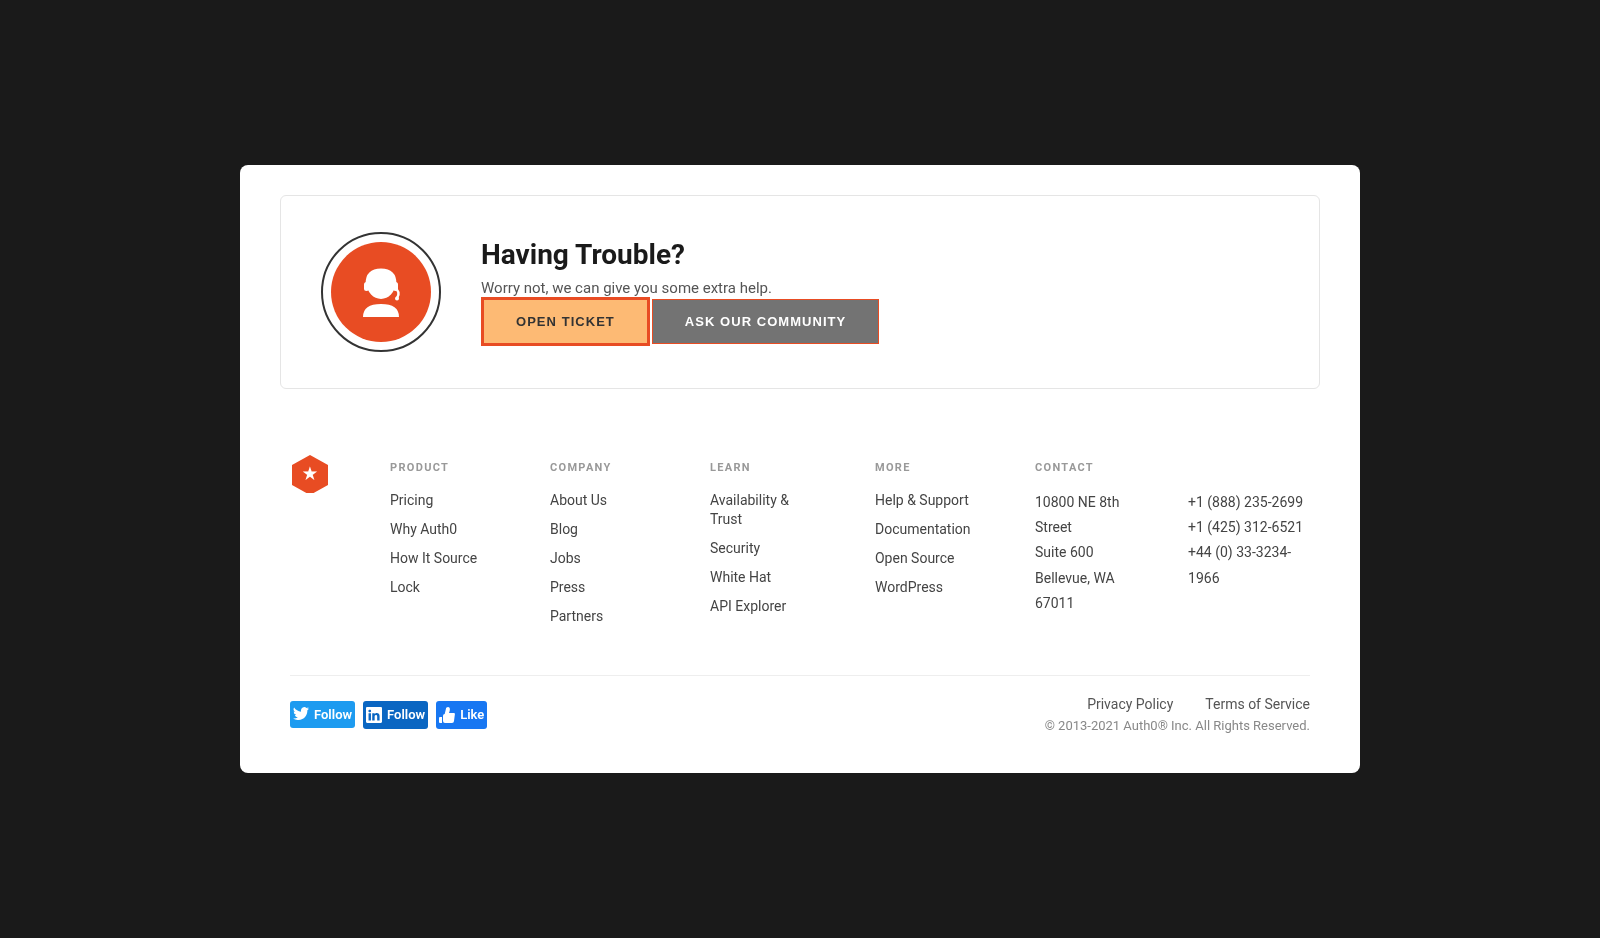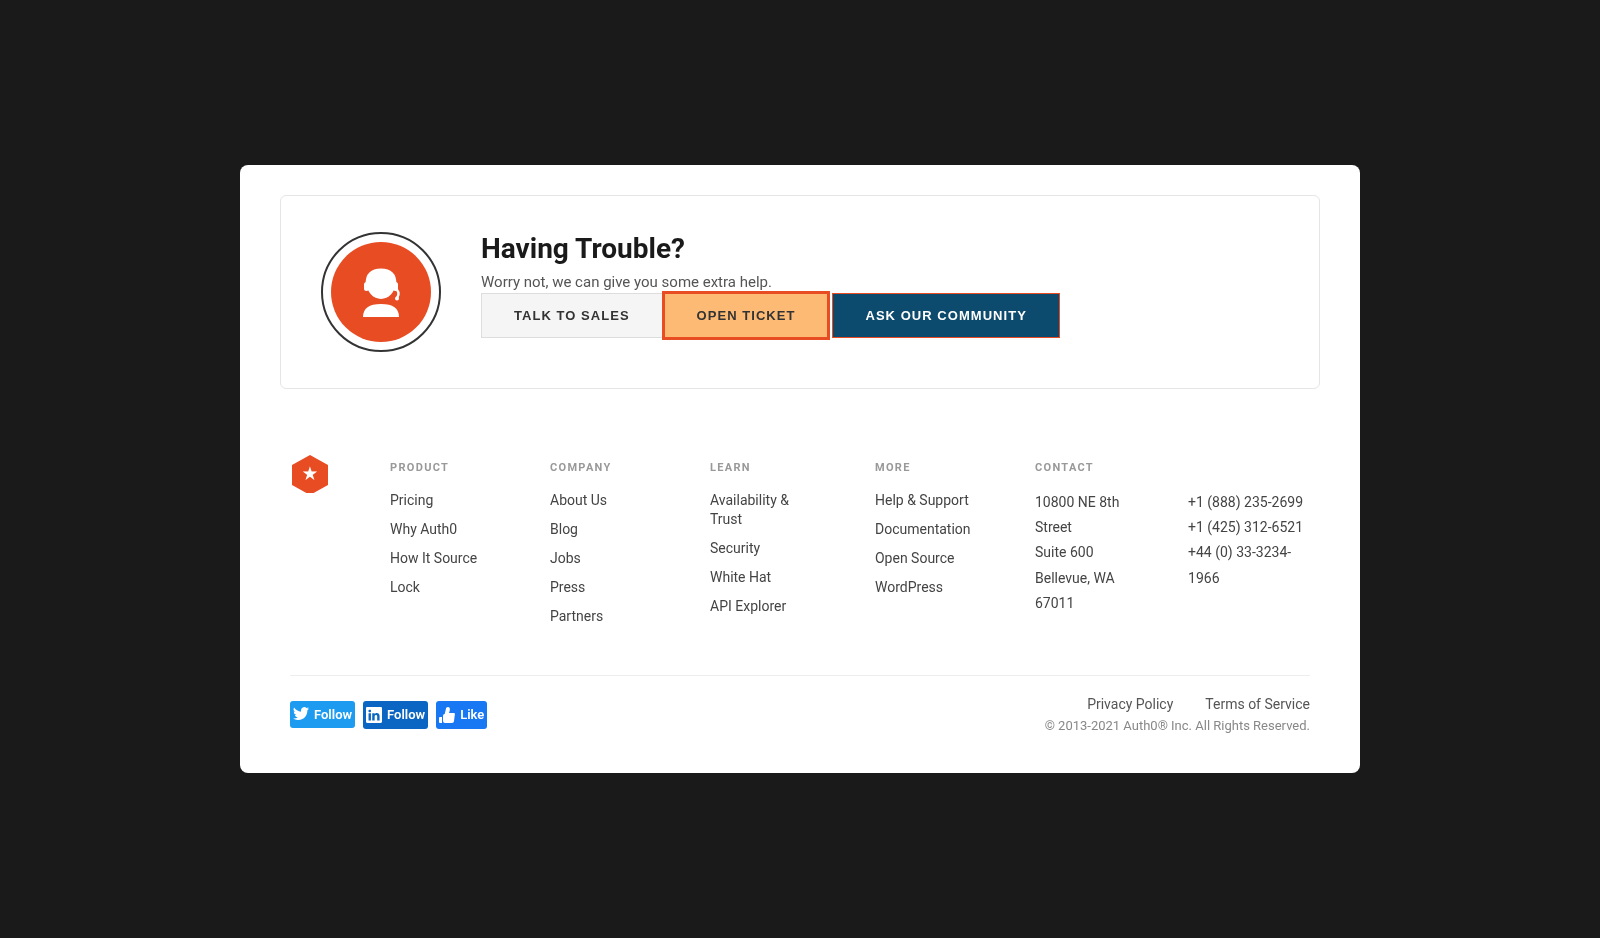--- a/index.html
+++ b/index.html
@@ -19,20 +19,21 @@
       max-width: 100%;
       padding: 30px 40px 40px;
     }
 
     
     .trouble-card {
       border: 1px solid #e5e5e5;
       border-radius: 6px;
       padding: 36px 40px;
       display: flex;
+      align-items: center;
       gap: 40px;
       margin-bottom: 60px;
       background: #fff;
     }
     .trouble-icon-wrap {
       flex-shrink: 0;
       width: 120px;
       height: 120px;
       border-radius: 50%;
       border: 2px solid #333;
@@ -90,21 +91,21 @@
       border: 3px solid #e84c23;
       color: #333;
       cursor: pointer;
       text-transform: uppercase;
     }
     .btn-ask-community {
       padding: 14px 32px;
       font-size: 13px;
       font-weight: 700;
       letter-spacing: 0.08em;
-      background: #0c4a6e;
+      background: #737373;
       border: 1px solid #e84c23;
       color: #fff;
       cursor: pointer;
       text-transform: uppercase;
       margin-left: 2px;
     }
 
     
     .footer {
       padding: 0 10px;
@@ -239,21 +240,20 @@
           <circle cx="46" cy="36.5" r="2" fill="white"></circle>
 
           <path d="M12 55 Q12 42 30 42 Q48 42 48 55" fill="white"></path>
         </svg>
       </div>
     </div>
     <div class="trouble-content">
       <h2 class="trouble-title">Having Trouble?</h2>
       <p class="trouble-subtitle">Worry not, we can give you some extra help.</p>
       <div class="trouble-buttons">
-        <button class="btn-talk-sales">TALK TO SALES</button>
         <button class="btn-open-ticket">OPEN TICKET</button>
         <button class="btn-ask-community">ASK OUR COMMUNITY</button>
       </div>
     </div>
   </div>
 
   <div class="footer">
     <div class="footer-top">
 
       <div class="footer-logo">

